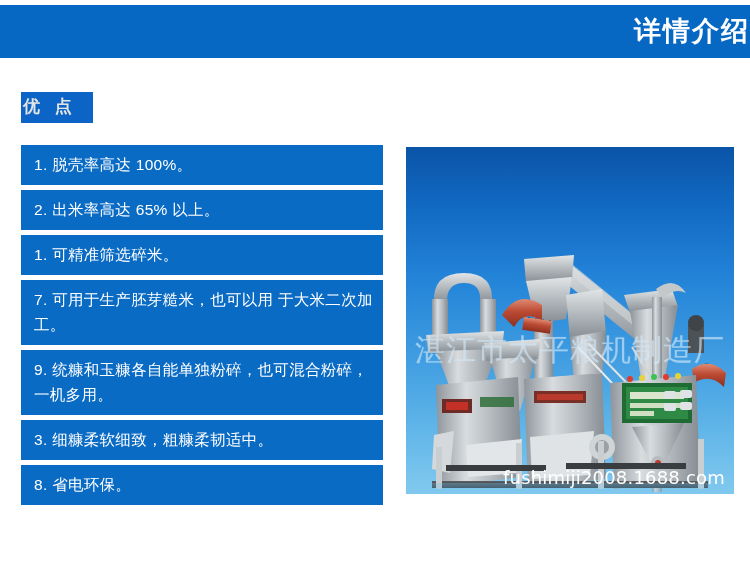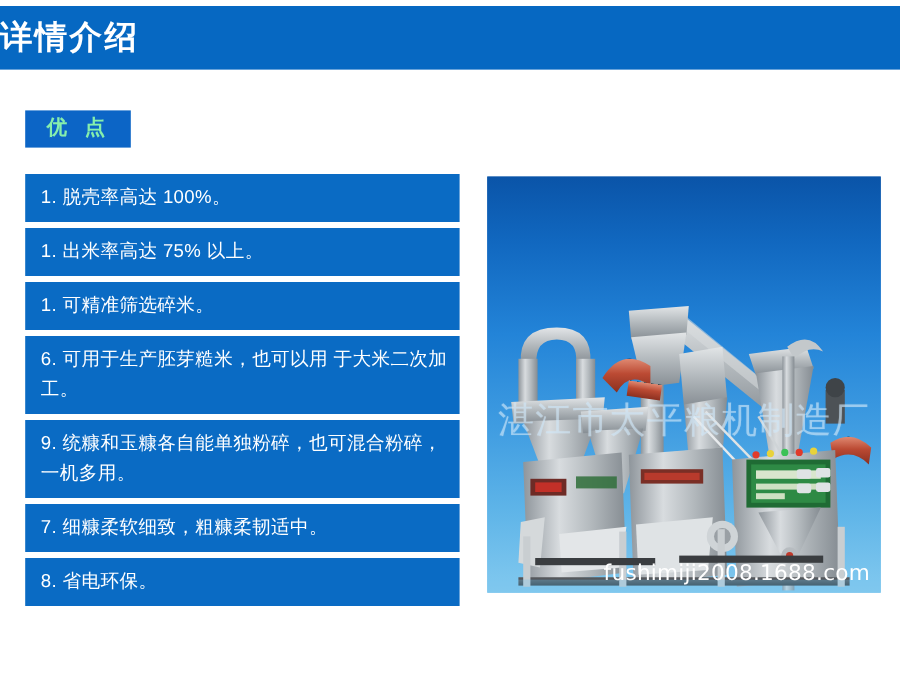--- a/index.html
+++ b/index.html
@@ -18,46 +18,46 @@
   
   .header-banner {
     position: absolute;
     left: 0;
     top: 5px;
     width: 750px;
     height: 53px;
     background: #0668C2;
     display: flex;
     align-items: center;
-    justify-content: flex-start;
+    justify-content: flex-end;
   }
   .header-title {
     color: #ffffff;
     font-size: 27px;
     font-weight: bold;
     letter-spacing: 2px;
     line-height: 1;
   }
 
   
   .left-col {
     position: absolute;
     left: 21px;
     top: 92px;
     width: 362px;
   }
 
   .section-badge {
     display: inline-block;
     background: #0C65C6;
-    color: #86efac;
+    color: #e5e5e5;
     font-size: 17px;
     font-weight: bold;
     letter-spacing: 5px;
-    padding: 5px 16px 6px 18px;
+    padding: 5px 16px 6px 2px;
     line-height: 1.15;
     text-align: right;
   }
 
   .feature-list {
     margin-top: 22px;
   }
 
   .feature-item {
     background: #0A6BC4;
@@ -131,25 +131,25 @@
 <div class="header-banner">
   <div class="header-title">详情介绍</div>
 </div>
 
 <div class="left-col">
 
   <div class="section-badge">优  点</div>
 
   <div class="feature-list">
     <div class="feature-item">1. 脱壳率高达 100%。</div>
-    <div class="feature-item">1. 出米率高达 75% 以上。</div>
+    <div class="feature-item">2. 出米率高达 65% 以上。</div>
     <div class="feature-item">1. 可精准筛选碎米。</div>
-    <div class="feature-item">6. 可用于生产胚芽糙米，也可以用 于大米二次加工。</div>
+    <div class="feature-item">7. 可用于生产胚芽糙米，也可以用 于大米二次加工。</div>
     <div class="feature-item">9. 统糠和玉糠各自能单独粉碎，也可混合粉碎，一机多用。</div>
-    <div class="feature-item">7. 细糠柔软细致，粗糠柔韧适中。</div>
+    <div class="feature-item">3. 细糠柔软细致，粗糠柔韧适中。</div>
     <div class="feature-item">8. 省电环保。</div>
   </div>
 </div>
 
 <div class="photo-frame">
 
   <svg class="photo-svg" viewBox="0 0 328 347" preserveAspectRatio="none">
     <defs>
       <linearGradient id="skyGrad" x1="0" y1="0" x2="0" y2="1">
         <stop offset="0%" stop-color="#0a54a8"></stop>

